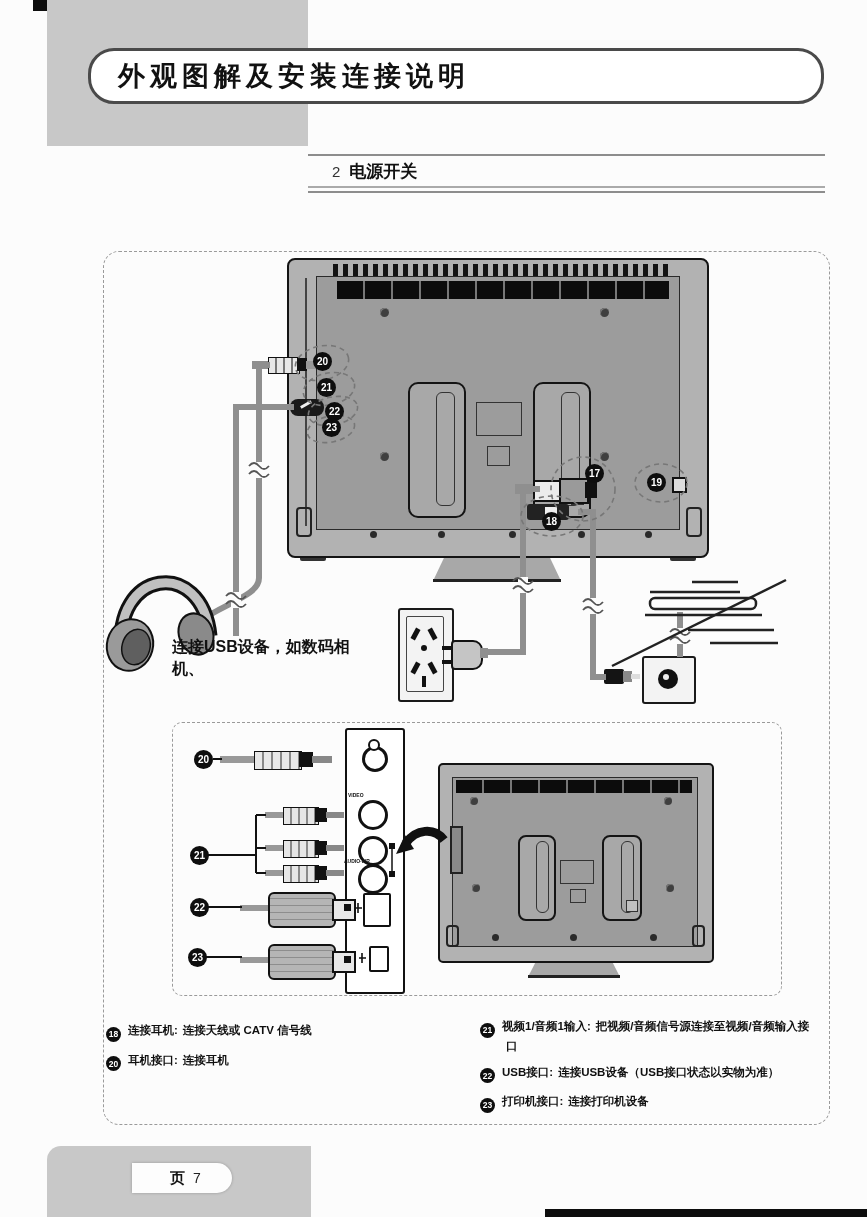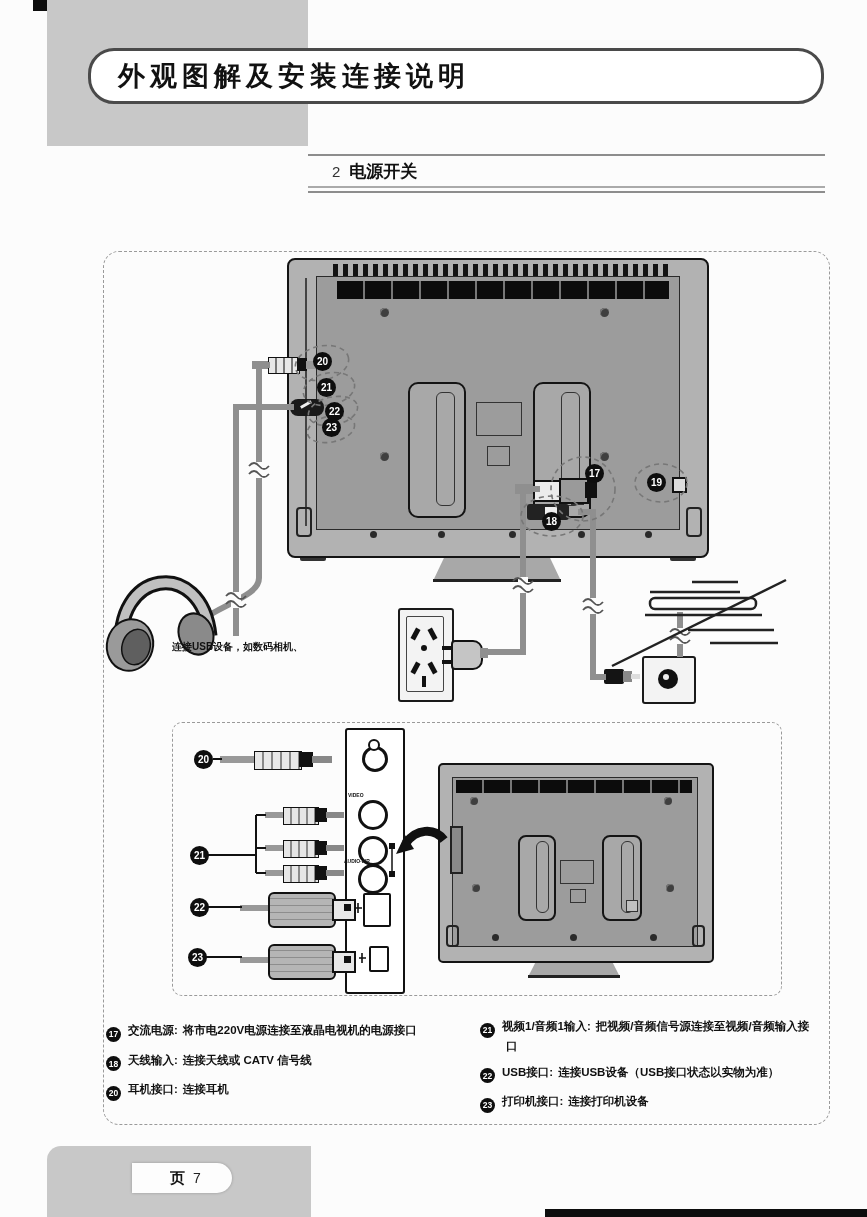--- a/index.html
+++ b/index.html
@@ -41,21 +41,21 @@
   .tinylabel{font-size:5px;font-weight:bold;color:#111;letter-spacing:0;line-height:6px;}
   
   .plate{background:#f3f3f3;border:2px solid #1a1a1a;border-radius:3px;}
   .slot{position:absolute;background:#111;}
   
   .legend-col{font-size:11.5px;font-weight:bold;line-height:16px;color:#101010;}
   .legend-row{margin-bottom:10px;padding-left:26px;text-indent:-26px;}
   .legend-row .badge.sm{display:inline-flex;vertical-align:-3px;margin-right:7px;text-indent:0;}
   .legend-term{margin-right:5px;}
   
-  .note{font-size:10px;font-weight:bold;line-height:22px;color:#111;}
+  .note{font-size:16px;font-weight:bold;line-height:22px;color:#111;}
   .footpill{background:#fdfdfd;border-radius:0 16px 16px 0;display:flex;align-items:center;
             box-shadow:0 0 3px rgba(0,0,0,.25);}
   .foot-label{font-size:15px;font-weight:bold;margin-left:38px;}
   .foot-num{font-size:14px;margin-left:8px;color:#222;}
   svg{display:block;}
 </style>
 </head>
 <body>
 
 <div class="page">
@@ -298,22 +298,21 @@
   <div class="abs badge" style="left:322px;top:418px">23</div>
   <div class="abs badge" style="left:585px;top:464px">17</div>
   <div class="abs badge" style="left:542px;top:512px">18</div>
   <div class="abs badge" style="left:647px;top:473px">19</div>
   <div class="abs badge" style="left:194px;top:750px">20</div>
   <div class="abs badge" style="left:190px;top:846px">21</div>
   <div class="abs badge" style="left:190px;top:898px">22</div>
   <div class="abs badge" style="left:188px;top:948px">23</div>
 
   <div class="abs legend-col" style="left:106px;top:1022px;width:372px;z-index:25">
-    <div class="legend-row"><span class="badge sm">17</span><span class="legend-term">交流电源:</span><span>将市电220V电源连接至液晶电视机的电源接口</span></div>
-    <div class="legend-row"><span class="badge sm">18</span><span class="legend-term">天线输入:</span><span>连接天线或 CATV 信号线</span></div>
+    <div class="legend-row"><span class="badge sm">18</span><span class="legend-term">连接耳机:</span><span>连接天线或 CATV 信号线</span></div>
     <div class="legend-row"><span class="badge sm">20</span><span class="legend-term">耳机接口:</span><span>连接耳机</span></div>
   </div>
   <div class="abs legend-col" style="left:480px;top:1018px;width:332px;z-index:25">
     <div class="legend-row"><span class="badge sm">21</span><span class="legend-term">视频1/音频1输入:</span><span>把视频/音频信号源连接至视频/音频输入接口</span></div>
     <div class="legend-row"><span class="badge sm">22</span><span class="legend-term">USB接口:</span><span>连接USB设备（USB接口状态以实物为准）</span></div>
     <div class="legend-row"><span class="badge sm">23</span><span class="legend-term">打印机接口:</span><span>连接打印机设备</span></div>
   </div>
 
   <div class="abs footpill" style="left:132px;top:1163px;width:100px;height:30px;z-index:25">
     <span class="foot-label">页</span>

